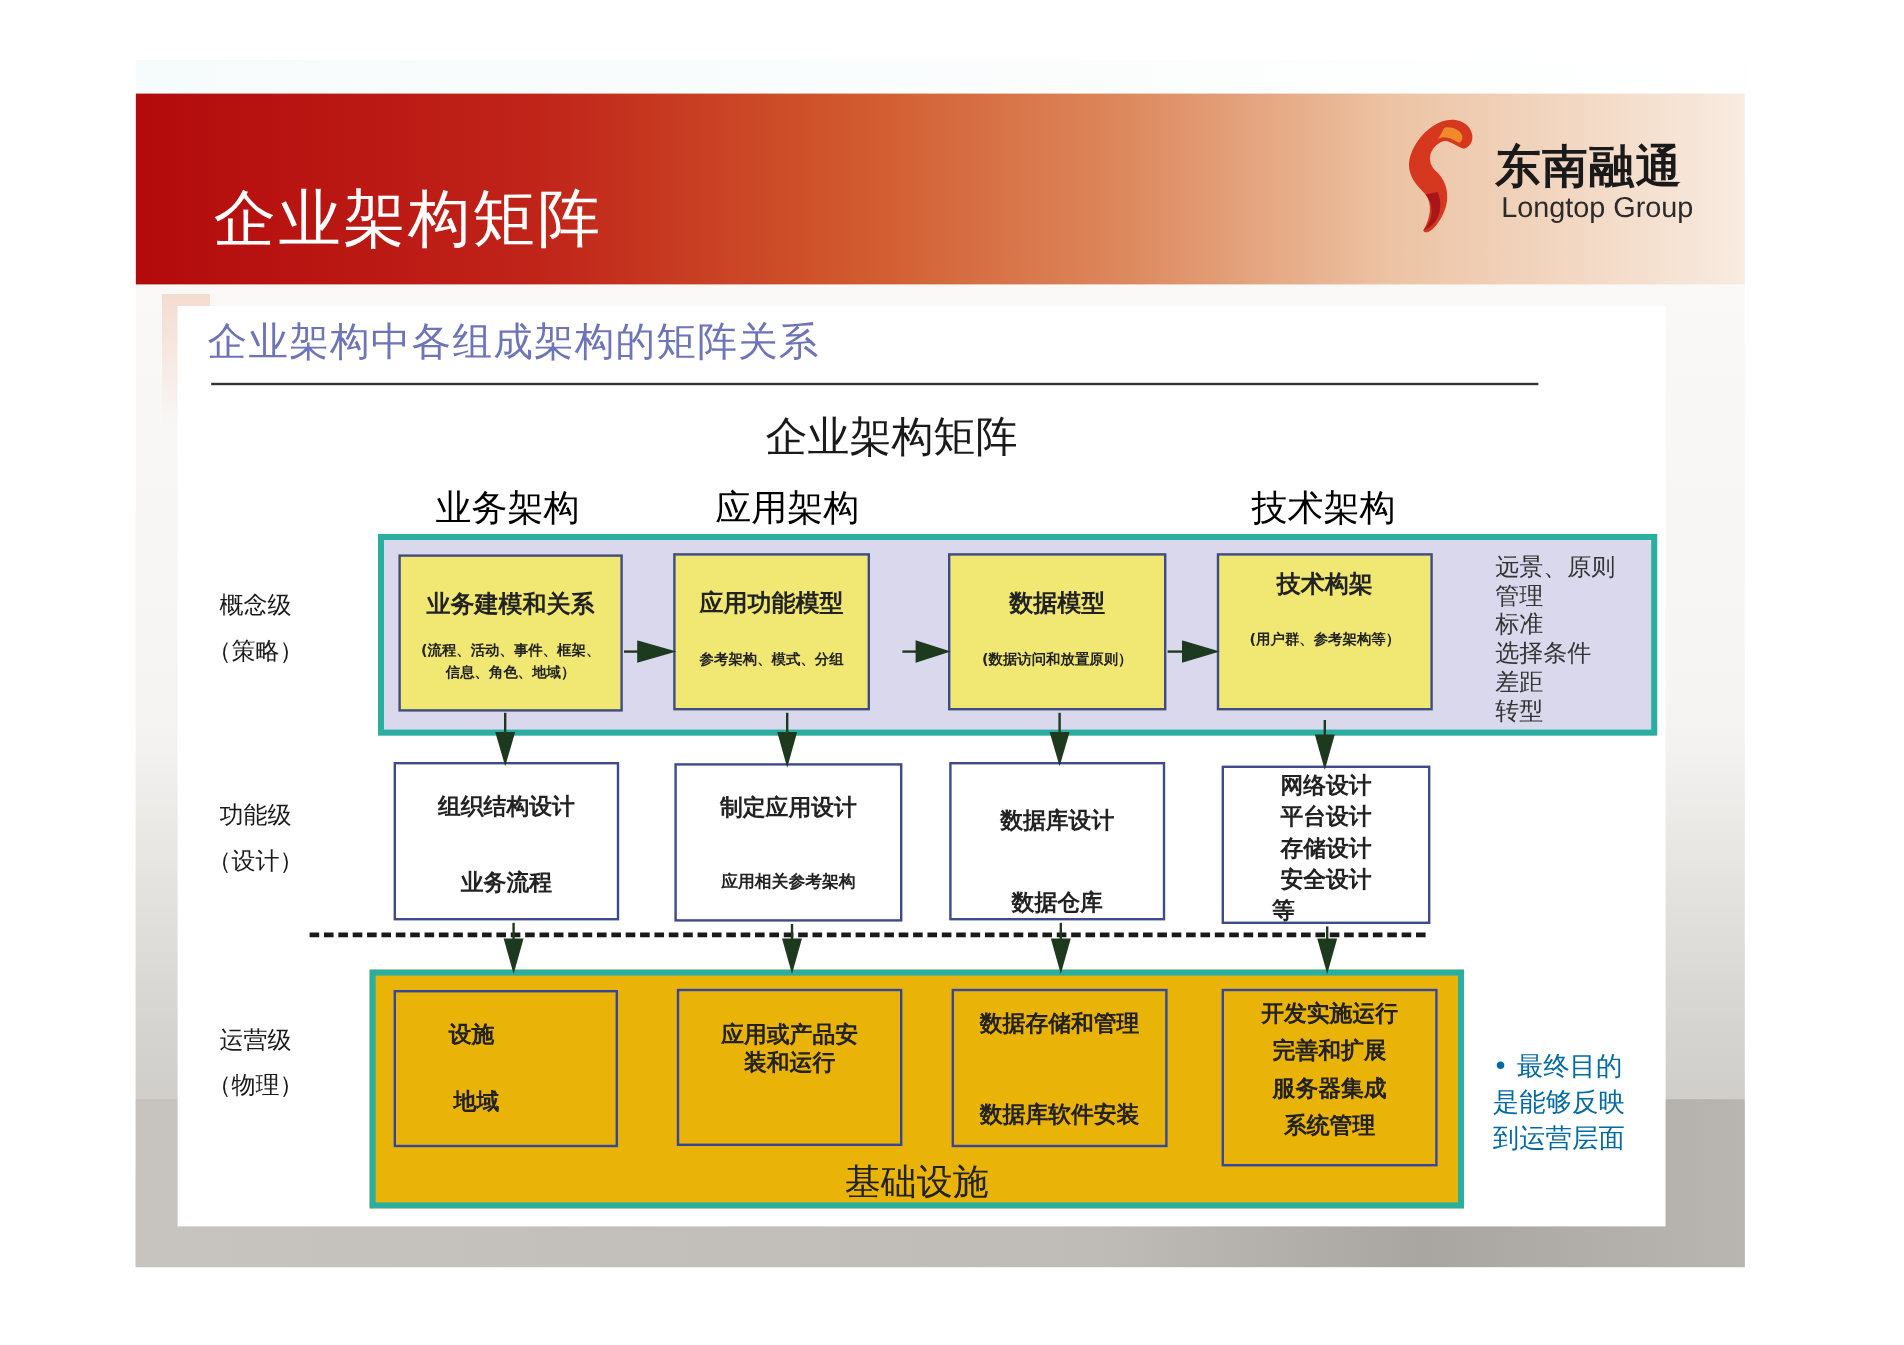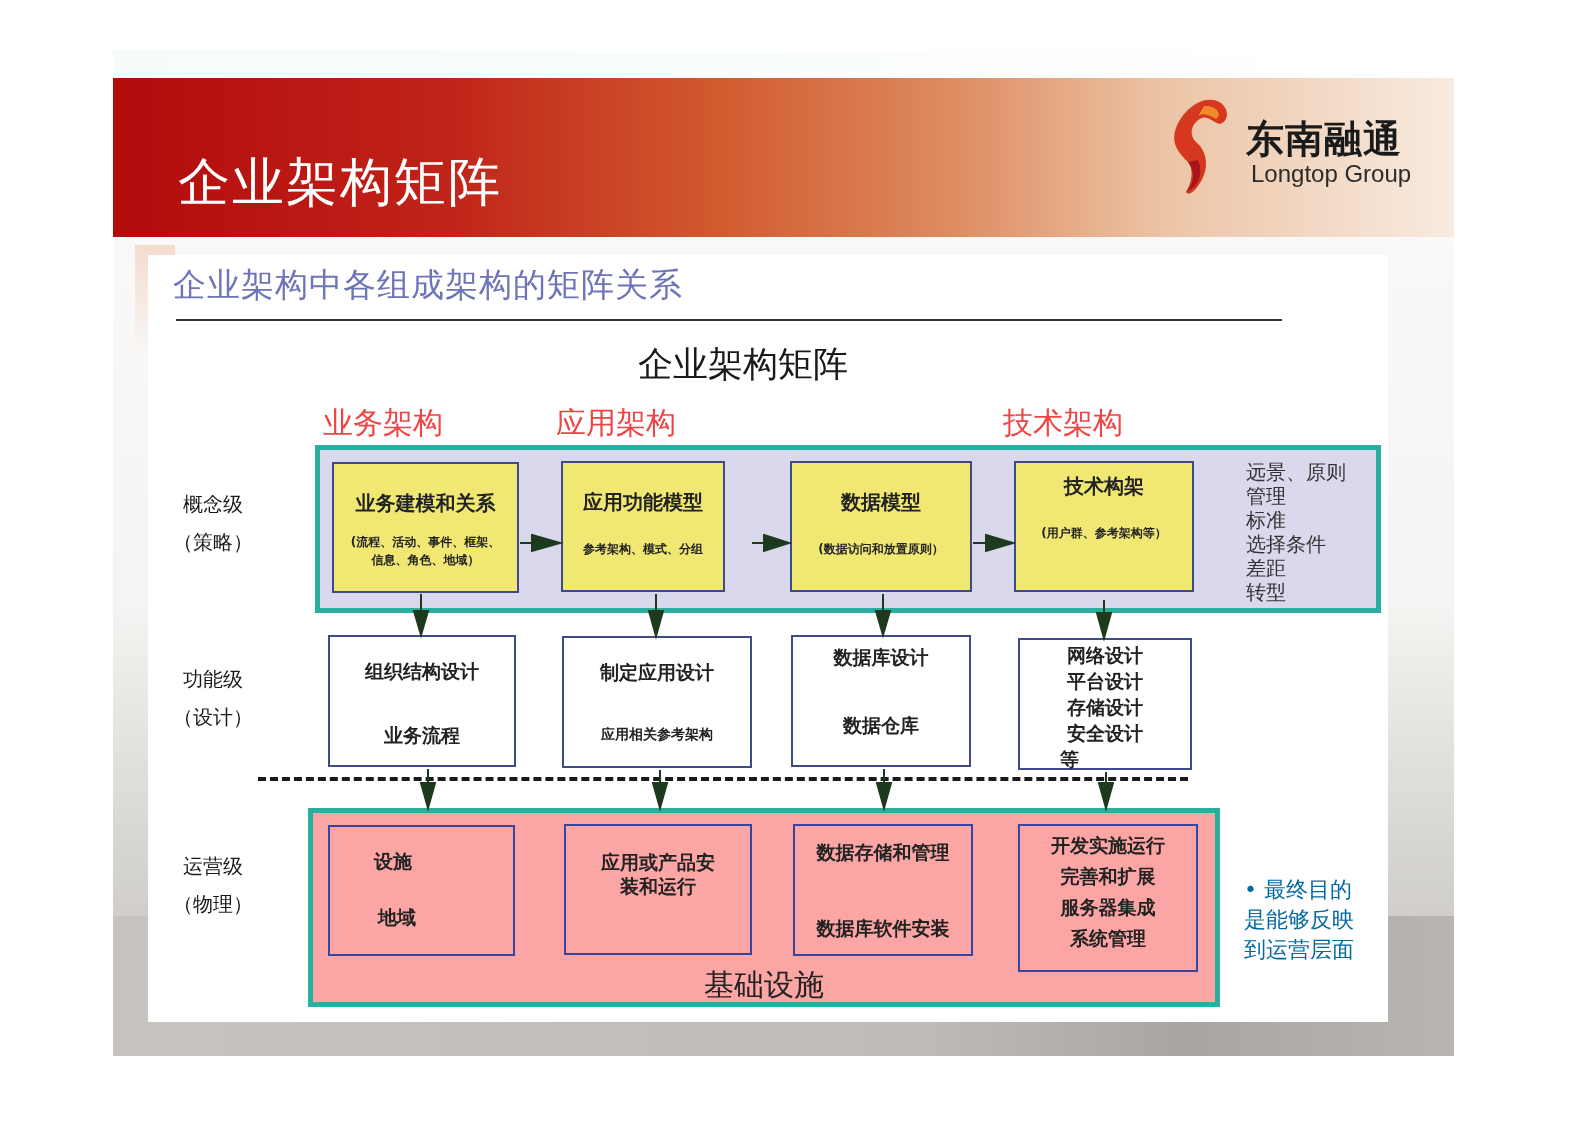--- a/index.html
+++ b/index.html
@@ -26,28 +26,28 @@
     background: linear-gradient(90deg, #c7c4bf 0%, #bfbcb7 60%, #a9a5a0 80%, #b9b6b1 100%); }
 
   .panel { position: absolute; left: 35px; top: 205px; width: 1240px; height: 767px; background: #ffffff; }
 
   .subtitle { position: absolute; left: 25px; top: 8px; font-size: 33px; color: #6e74b8;
     font-family: "DejaVu Serif", serif; letter-spacing: 1px; }
   .subtitle-rule { position: absolute; left: 28px; top: 64px; width: 1106px; height: 2px; background: #333; }
 
   .diagram-title { position: absolute; left: 490px; top: 86px; font-size: 35px; color: #1a1a1a; }
 
-  .col-header { position: absolute; top: 148px; font-size: 30px; color: #ef4444; width: 200px; }
+  .col-header { position: absolute; top: 148px; font-size: 30px; color: #000000; width: 200px; text-align: center; }
 
   .row-label { position: absolute; left: 0; font-size: 20px; line-height: 38px; color: #1a1a1a; text-align: center; width: 130px; }
 
   .band-concept { position: absolute; left: 167px; top: 190px; width: 1066px; height: 168px;
     background: #d9d8ec; border: 5px solid #2aaea0; }
   .band-ops { position: absolute; left: 160px; top: 553px; width: 912px; height: 199px;
-    background: #fca5a5; border: 5px solid #2aaea0; }
+    background: #eab308; border: 5px solid #2aaea0; }
 
   .box { position: absolute; border: 2px solid #3e4a8a; text-align: center; color: #222; }
   .box.yellow { background: #f0e872; }
   .box.white { background: #ffffff; }
   .box.green { background: transparent; border-color: #3446a0; }
 
   .box-title { font-size: 20px; font-weight: bold; display: block; }
   .box-sub { font-size: 12px; font-weight: bold; display: block; line-height: 18px; }
   .box-line { font-size: 19px; font-weight: bold; display: block; }
 
@@ -142,21 +142,21 @@
     <div class="box white" style="left:180px; top:380px; width:188px; height:132px; padding-top:22px;">
       <span class="box-line">组织结构设计</span>
       <span style="display:block;height:38px;"></span>
       <span class="box-line">业务流程</span>
     </div>
     <div class="box white" style="left:414px; top:381px; width:190px; height:132px; padding-top:22px;">
       <span class="box-line">制定应用设计</span>
       <span style="display:block;height:40px;"></span>
       <span class="box-line" style="font-size:14px;">应用相关参考架构</span>
     </div>
-    <div class="box white" style="left:643px; top:380px; width:180px; height:132px; padding-top:8px;">
+    <div class="box white" style="left:643px; top:380px; width:180px; height:132px; padding-top:34px;">
       <span class="box-line">数据库设计</span>
       <span style="display:block;height:42px;"></span>
       <span class="box-line">数据仓库</span>
     </div>
     <div class="box white" style="left:870px; top:383px; width:174px; height:132px; padding-top:2px; line-height:26px;">
       <span class="box-line">网络设计</span>
       <span class="box-line">平台设计</span>
       <span class="box-line">存储设计</span>
       <span class="box-line">安全设计</span>
       <span class="box-line" style="text-align:left;padding-left:40px;">等</span>

